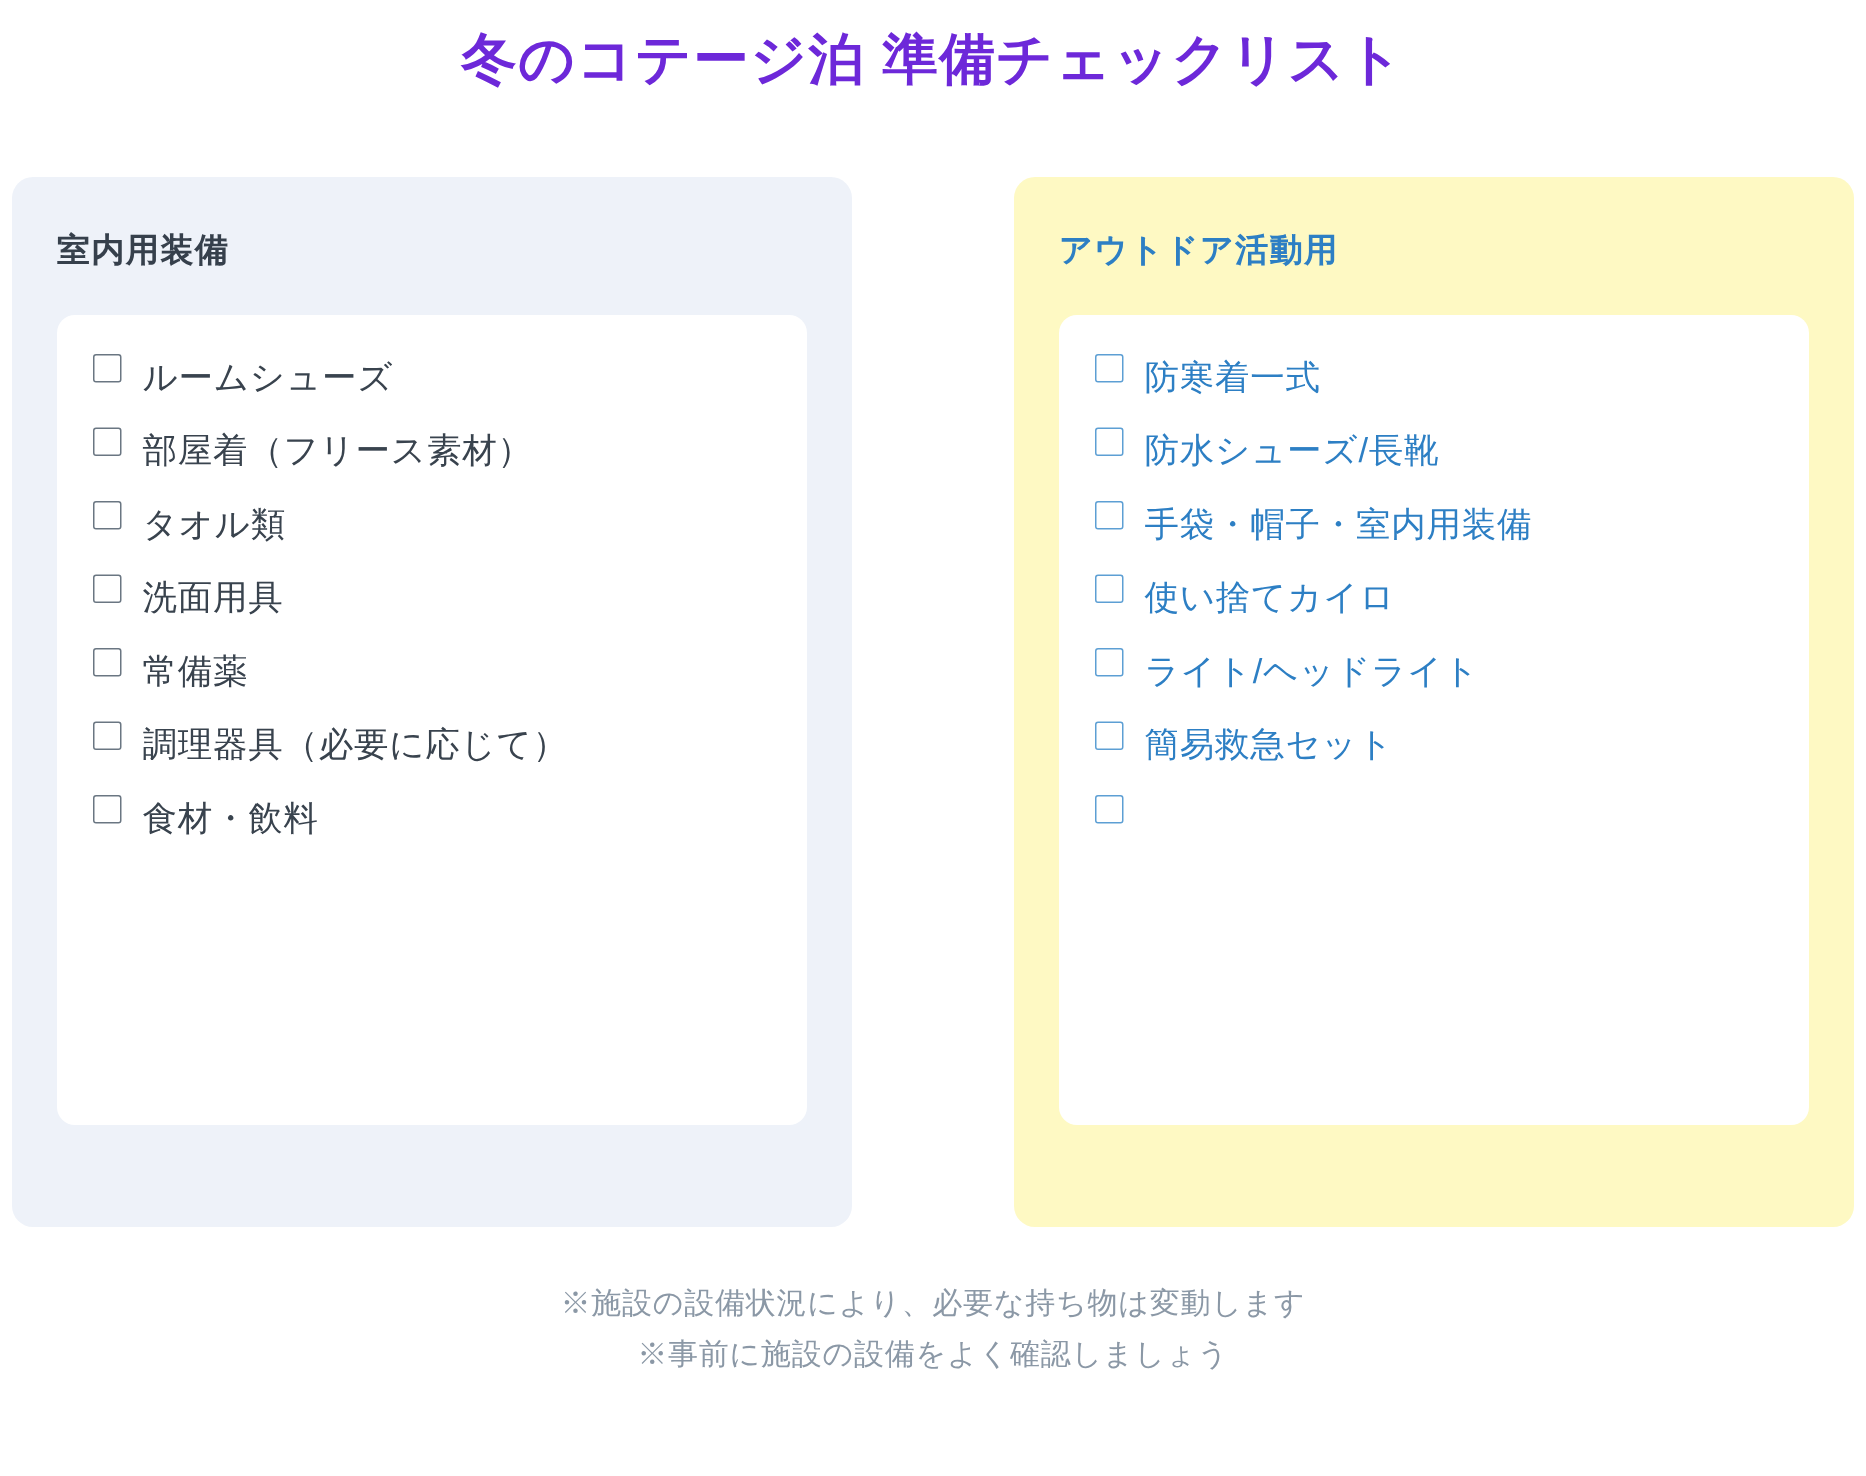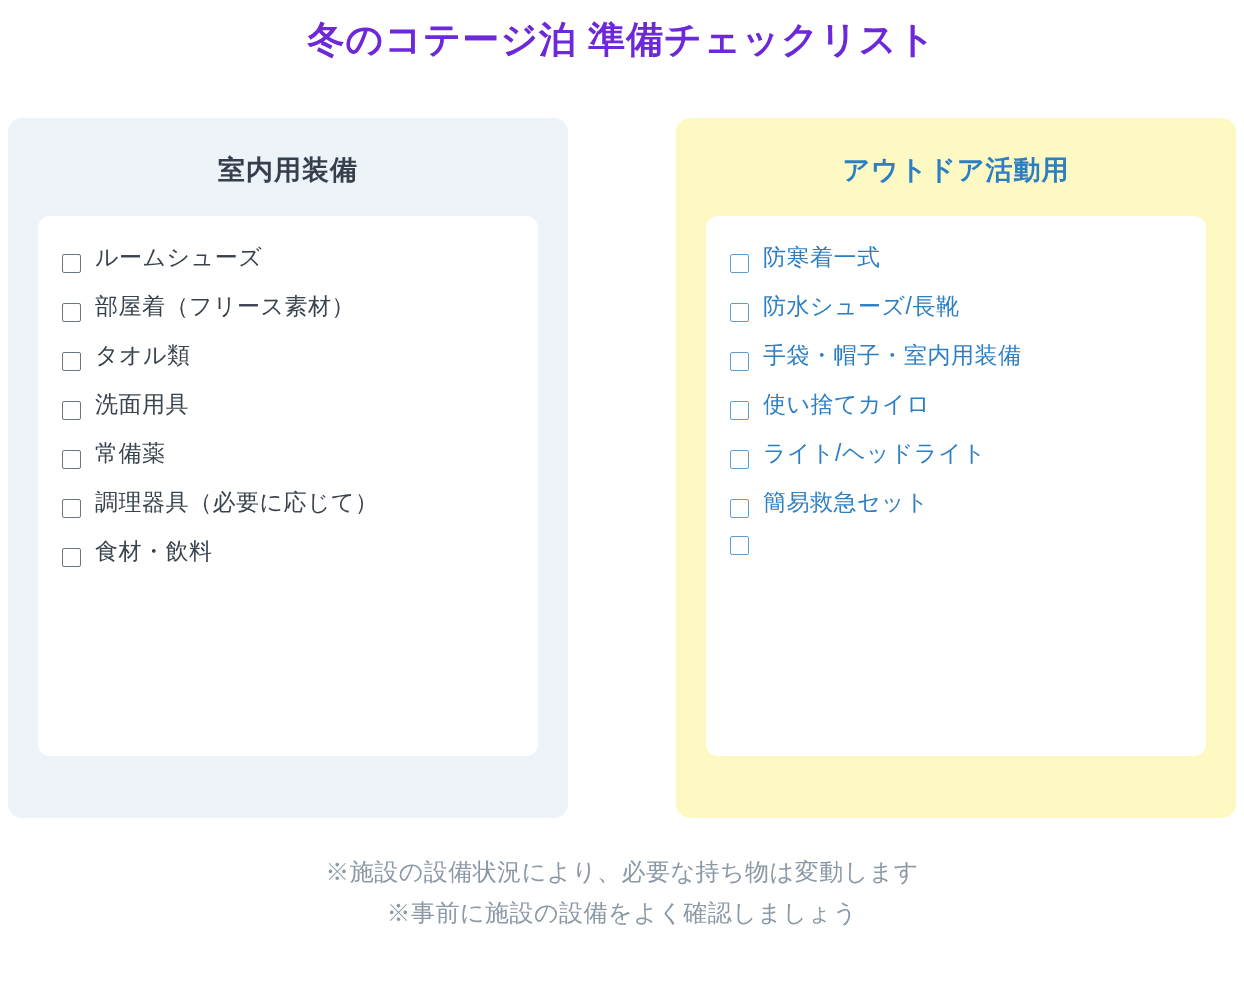--- a/index.html
+++ b/index.html
@@ -50,22 +50,22 @@
 
   .column.indoor {
     background: #eef2f9;
   }
 
   .column.outdoor {
     background: #fef9c3;
   }
 
   .column-title {
-    text-align: center;
-    font-size: 27px;
+    text-align: left;
+    font-size: 22px;
     font-weight: 700;
     letter-spacing: 1px;
     margin: 0 0 28px 0;
   }
 
   .column.indoor .column-title {
     color: #36404c;
   }
 
   .column.outdoor .column-title {
@@ -75,21 +75,21 @@
   .list-card {
     background: #ffffff;
     border-radius: 12px;
     height: 540px;
     box-sizing: border-box;
     padding: 26px 24px;
   }
 
   .list-item {
     display: flex;
-    align-items: flex-end;
+    align-items: flex-start;
     font-size: 23px;
     line-height: 1.35;
     margin-bottom: 18px;
     letter-spacing: 0.5px;
   }
 
   .column.indoor .list-item {
     color: #39434e;
   }
 
@@ -108,21 +108,21 @@
   }
 
   .column.outdoor .checkbox {
     border-color: #5d9fd4;
   }
 
   .footnotes {
     text-align: center;
     margin-top: 34px;
     color: #8b98a6;
-    font-size: 24px;
+    font-size: 20px;
     line-height: 1.7;
     letter-spacing: 0.5px;
   }
 
   .footnote-line {
     display: block;
   }
 </style>
 </head>
 <body>

